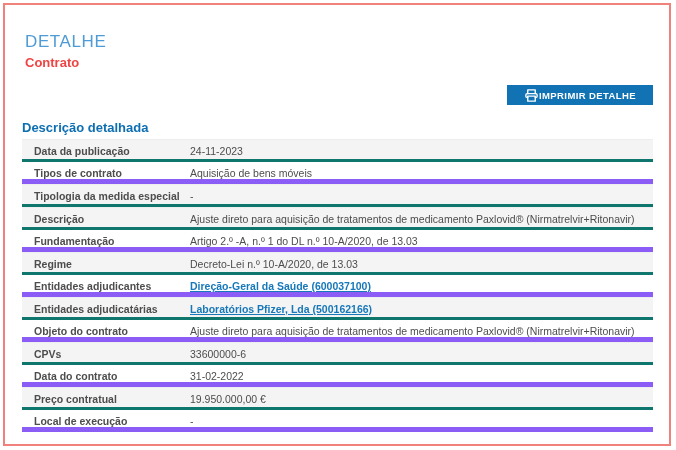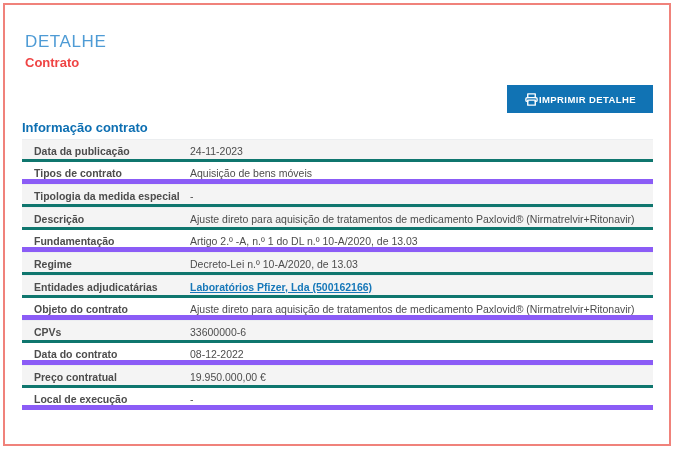--- a/index.html
+++ b/index.html
@@ -40,21 +40,21 @@
     justify-content: flex-end;
     margin-top: 14px;
     height: 28px;
   }
   .print-btn {
     display: inline-flex;
     align-items: center;
     background: #1173b4;
     color: #ffffff;
     border: none;
-    height: 28px;
+    height: 20px;
     padding: 0 17px;
     font-family: "Liberation Sans", sans-serif;
     font-size: 9.5px;
     font-weight: 700;
     letter-spacing: 0.4px;
     cursor: pointer;
   }
   .print-btn svg { display: block; }
   .section-title {
     margin-top: 7px;
@@ -117,21 +117,21 @@
           <svg width="15" height="15" viewBox="0 0 24 24" fill="none" stroke="#ffffff" stroke-width="2.2" stroke-linecap="round" stroke-linejoin="round">
             <path d="M6 9V3h12v6"></path>
             <path d="M6 15H5a2 2 0 0 1-2-2v-2a2 2 0 0 1 2-2h14a2 2 0 0 1 2 2v2a2 2 0 0 1-2 2h-1"></path>
             <rect x="6" y="13" width="12" height="8"></rect>
           </svg>
         </span>
         <span>IMPRIMIR DETALHE</span>
       </button>
     </div>
 
-    <div class="section-title">Informação contrato</div>
+    <div class="section-title">Descrição detalhada</div>
 
     <div class="detail-table">
         <div class="detail-row stripe">
           <div class="detail-label">Data da publicação</div>
           <div class="detail-value">24-11-2023</div>
         </div>
         <div class="detail-row">
           <div class="detail-label">Tipos de contrato</div>
           <div class="detail-value">Aquisição de bens móveis</div>
         </div>
@@ -144,35 +144,39 @@
           <div class="detail-value">Ajuste direto para aquisição de tratamentos de medicamento Paxlovid® (Nirmatrelvir+Ritonavir)</div>
         </div>
         <div class="detail-row">
           <div class="detail-label">Fundamentação</div>
           <div class="detail-value">Artigo 2.º -A, n.º 1 do DL n.º 10-A/2020, de 13.03</div>
         </div>
         <div class="detail-row stripe">
           <div class="detail-label">Regime</div>
           <div class="detail-value">Decreto-Lei n.º 10-A/2020, de 13.03</div>
         </div>
+        <div class="detail-row">
+          <div class="detail-label">Entidades adjudicantes</div>
+          <div class="detail-value"><a href="#">Direção-Geral da Saúde (600037100)</a></div>
+        </div>
         <div class="detail-row stripe">
           <div class="detail-label">Entidades adjudicatárias</div>
           <div class="detail-value"><a href="#">Laboratórios Pfizer, Lda (500162166)</a></div>
         </div>
         <div class="detail-row">
           <div class="detail-label">Objeto do contrato</div>
           <div class="detail-value">Ajuste direto para aquisição de tratamentos de medicamento Paxlovid® (Nirmatrelvir+Ritonavir)</div>
         </div>
         <div class="detail-row stripe">
           <div class="detail-label">CPVs</div>
           <div class="detail-value">33600000-6</div>
         </div>
         <div class="detail-row">
           <div class="detail-label">Data do contrato</div>
-          <div class="detail-value">08-12-2022</div>
+          <div class="detail-value">31-02-2022</div>
         </div>
         <div class="detail-row stripe">
           <div class="detail-label">Preço contratual</div>
           <div class="detail-value">19.950.000,00 €</div>
         </div>
         <div class="detail-row">
           <div class="detail-label">Local de execução</div>
           <div class="detail-value">-</div>
         </div>
       </div>

